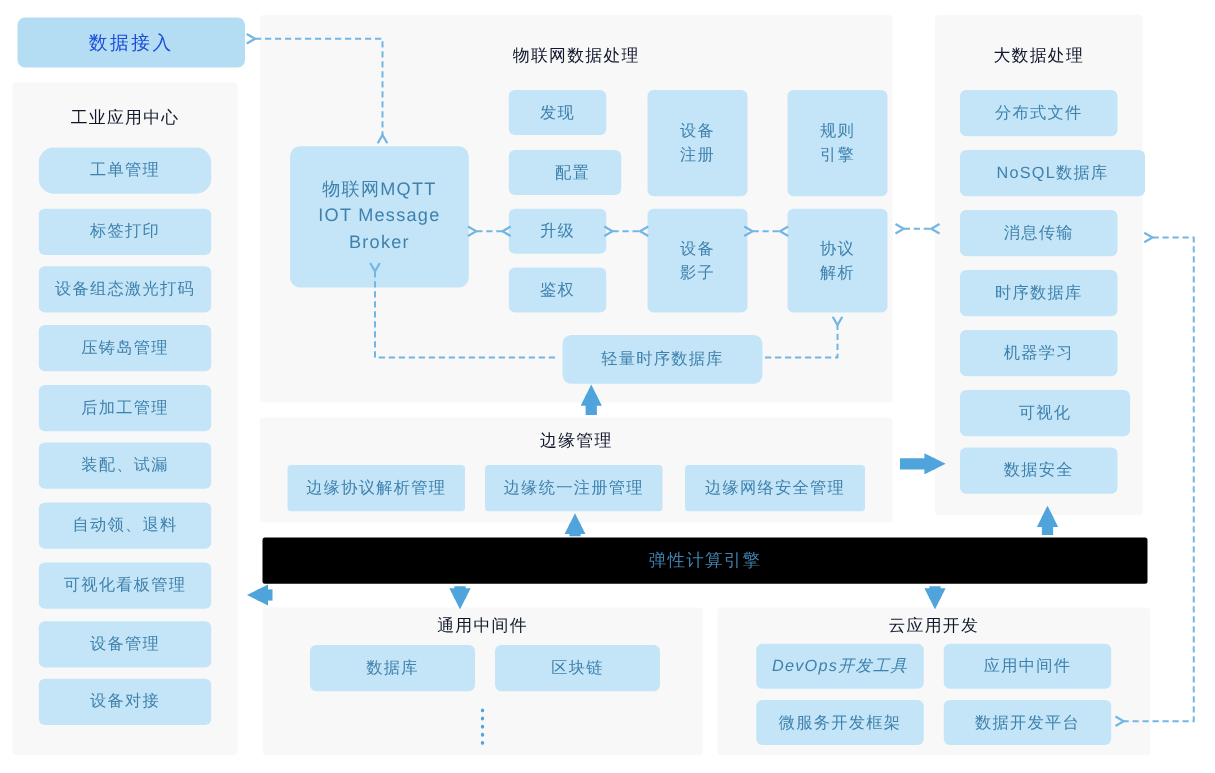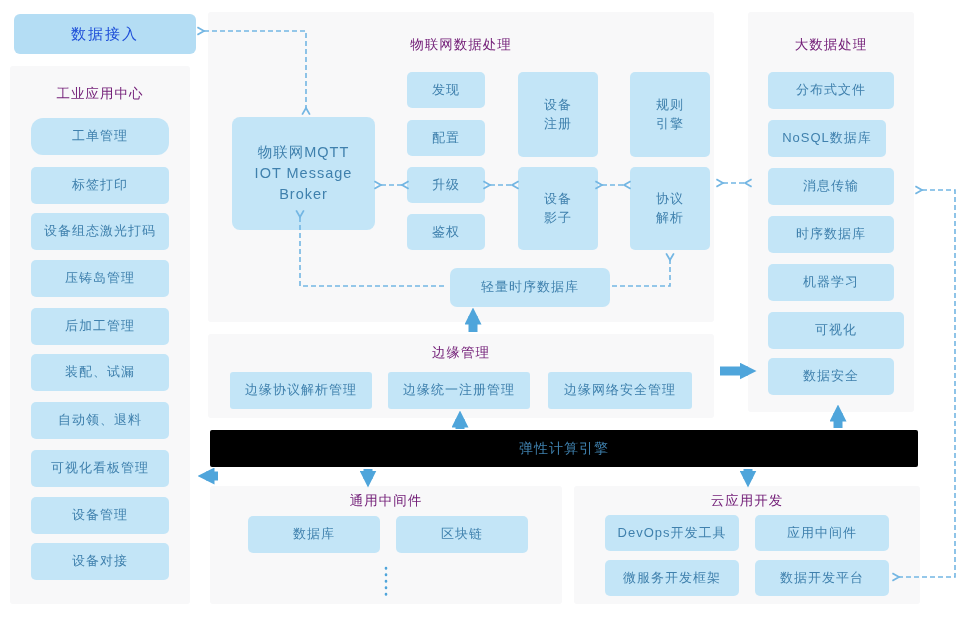--- a/index.html
+++ b/index.html
@@ -3,21 +3,21 @@
 <meta charset="utf-8">
 <style>
   html,body{margin:0;padding:0;background:#ffffff;}
   #canvas{
     position:relative;width:972px;height:618px;background:#ffffff;
     font-family:"Liberation Sans","DejaVu Sans",sans-serif;overflow:hidden;
   }
   .panel{position:absolute;background:#f8f8f9;border-radius:3px;}
   .panel-title{
     position:absolute;left:0;right:0;text-align:center;
-    color:#701a75;font-size:13.5px;letter-spacing:1px;
+    color:#0f172a;font-size:13.5px;letter-spacing:1px;
   }
   .node{
     position:absolute;background:#c3e5f7;border-radius:5px;
     display:flex;align-items:center;justify-content:center;text-align:center;
     color:#3f80ad;font-size:13px;letter-spacing:1px;line-height:1.45;
   }
   #data-access{
     position:absolute;left:14px;top:14px;width:182px;height:40px;
     background:#b4ddf4;border-radius:6px;display:flex;align-items:center;justify-content:center;
     color:#1d4ed8;font-size:15px;font-weight:normal;letter-spacing:2px;
@@ -55,38 +55,38 @@
   <div class="panel" style="left:208px;top:12px;width:506px;height:310px;">
     <div class="panel-title" style="top:24px;">物联网数据处理</div>
     <div class="node" style="left:24px;top:105px;width:143px;height:113px;border-radius:8px;font-size:14.5px;">
       <div>
         <span class="broker-line">物联网MQTT</span>
         <span class="broker-line">IOT Message</span>
         <span class="broker-line">Broker</span>
       </div>
     </div>
     <div class="node" style="left:199px;top:60px;width:78px;height:36px;">发现</div>
-    <div class="node" style="left:199px;top:108px;width:78px;height:36px;">配置</div>
+    <div class="node" style="left:199px;top:108px;width:78px;height:36px;padding-left:12px;">配置</div>
     <div class="node" style="left:199px;top:155px;width:78px;height:36px;">升级</div>
     <div class="node" style="left:199px;top:202px;width:78px;height:36px;">鉴权</div>
     <div class="node" style="left:310px;top:60px;width:80px;height:85px;white-space:pre-line;">设备
 注册</div>
     <div class="node" style="left:310px;top:155px;width:80px;height:83px;white-space:pre-line;">设备
 影子</div>
     <div class="node" style="left:422px;top:60px;width:80px;height:85px;white-space:pre-line;">规则
 引擎</div>
     <div class="node" style="left:422px;top:155px;width:80px;height:83px;white-space:pre-line;">协议
 解析</div>
     <div class="node" style="left:242px;top:256px;width:160px;height:39px;border-radius:7px;">轻量时序数据库</div>
   </div>
 
   <div class="panel" style="left:748px;top:12px;width:166px;height:400px;">
     <div class="panel-title" style="top:24px;">大数据处理</div>
     <div class="node" style="left:20px;top:60px;width:126px;height:37px;">分布式文件</div>
-    <div class="node" style="left:20px;top:108px;width:118px;height:37px;">NoSQL数据库</div>
+    <div class="node" style="left:20px;top:108px;width:148px;height:37px;">NoSQL数据库</div>
     <div class="node" style="left:20px;top:156px;width:126px;height:37px;">消息传输</div>
     <div class="node" style="left:20px;top:204px;width:126px;height:37px;">时序数据库</div>
     <div class="node" style="left:20px;top:252px;width:126px;height:37px;">机器学习</div>
     <div class="node" style="left:20px;top:300px;width:136px;height:37px;">可视化</div>
     <div class="node" style="left:20px;top:346px;width:126px;height:37px;">数据安全</div>
   </div>
 
   <div class="panel" style="left:208px;top:334px;width:506px;height:84px;">
     <div class="panel-title" style="top:10px;">边缘管理</div>
     <div class="node" style="left:22px;top:38px;width:142px;height:37px;border-radius:3px;">边缘协议解析管理</div>
@@ -99,21 +99,21 @@
   </div>
 
   <div class="panel" style="left:210px;top:486px;width:352px;height:118px;">
     <div class="panel-title" style="top:6px;">通用中间件</div>
     <div class="node" style="left:38px;top:30px;width:132px;height:37px;">数据库</div>
     <div class="node" style="left:186px;top:30px;width:132px;height:37px;">区块链</div>
   </div>
 
   <div class="panel" style="left:574px;top:486px;width:346px;height:118px;">
     <div class="panel-title" style="top:6px;">云应用开发</div>
-    <div class="node" style="left:31px;top:29px;width:134px;height:36px;">DevOps开发工具</div>
+    <div class="node" style="left:31px;top:29px;width:134px;height:36px;font-style:italic;">DevOps开发工具</div>
     <div class="node" style="left:181px;top:29px;width:134px;height:36px;">应用中间件</div>
     <div class="node" style="left:31px;top:74px;width:134px;height:36px;">微服务开发框架</div>
     <div class="node" style="left:181px;top:74px;width:134px;height:36px;">数据开发平台</div>
   </div>
 
   <svg id="overlay" width="972" height="618" viewBox="0 0 972 618">
     <defs>
       <marker id="chev" viewBox="0 0 10 10" refX="2" refY="5" markerWidth="11" markerHeight="11" markerUnits="userSpaceOnUse" orient="auto-start-reverse">
         <path d="M8,1.5 L2,5 L8,8.5" fill="none" stroke="#73b6e3" stroke-width="1.6"></path>
       </marker>

